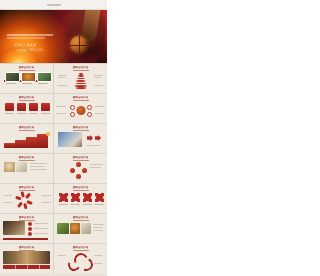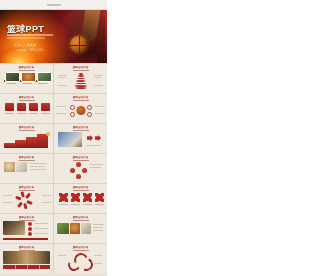--- a/index.html
+++ b/index.html
@@ -133,21 +133,20 @@
   <div class="topbar">
     <div class="nub"></div>
   </div>
 
   <div class="hero">
     <div class="redcol"></div>
     <div class="figure"></div>
     <div class="arm"></div>
     <div class="ball"></div>
     <div class="glow"></div>
-    <div class="ttl">篮球PPT</div>
     <div class="sub"></div>
     <div class="sub2"></div>
     <div class="by">汇报人：某某某</div>
     <div class="by2">汇报时间：20XX年XX月</div>
   </div>
 
   <div class="grid">
 
     <div class="cell s1">
       <div class="cap">篮球运动介绍</div>

